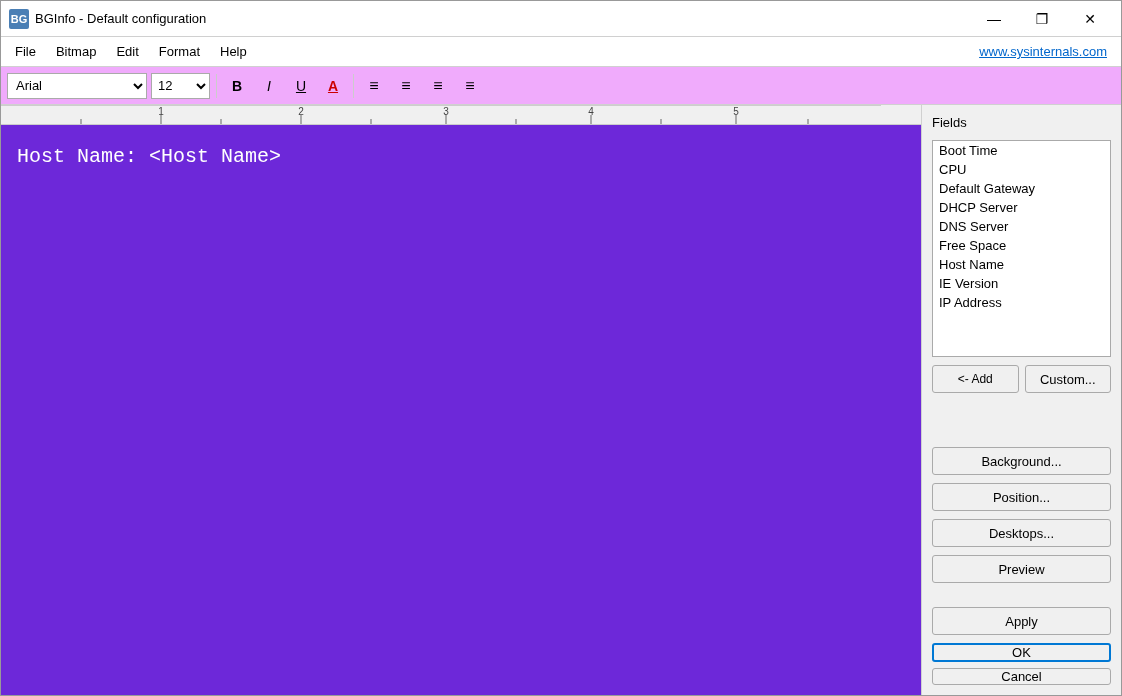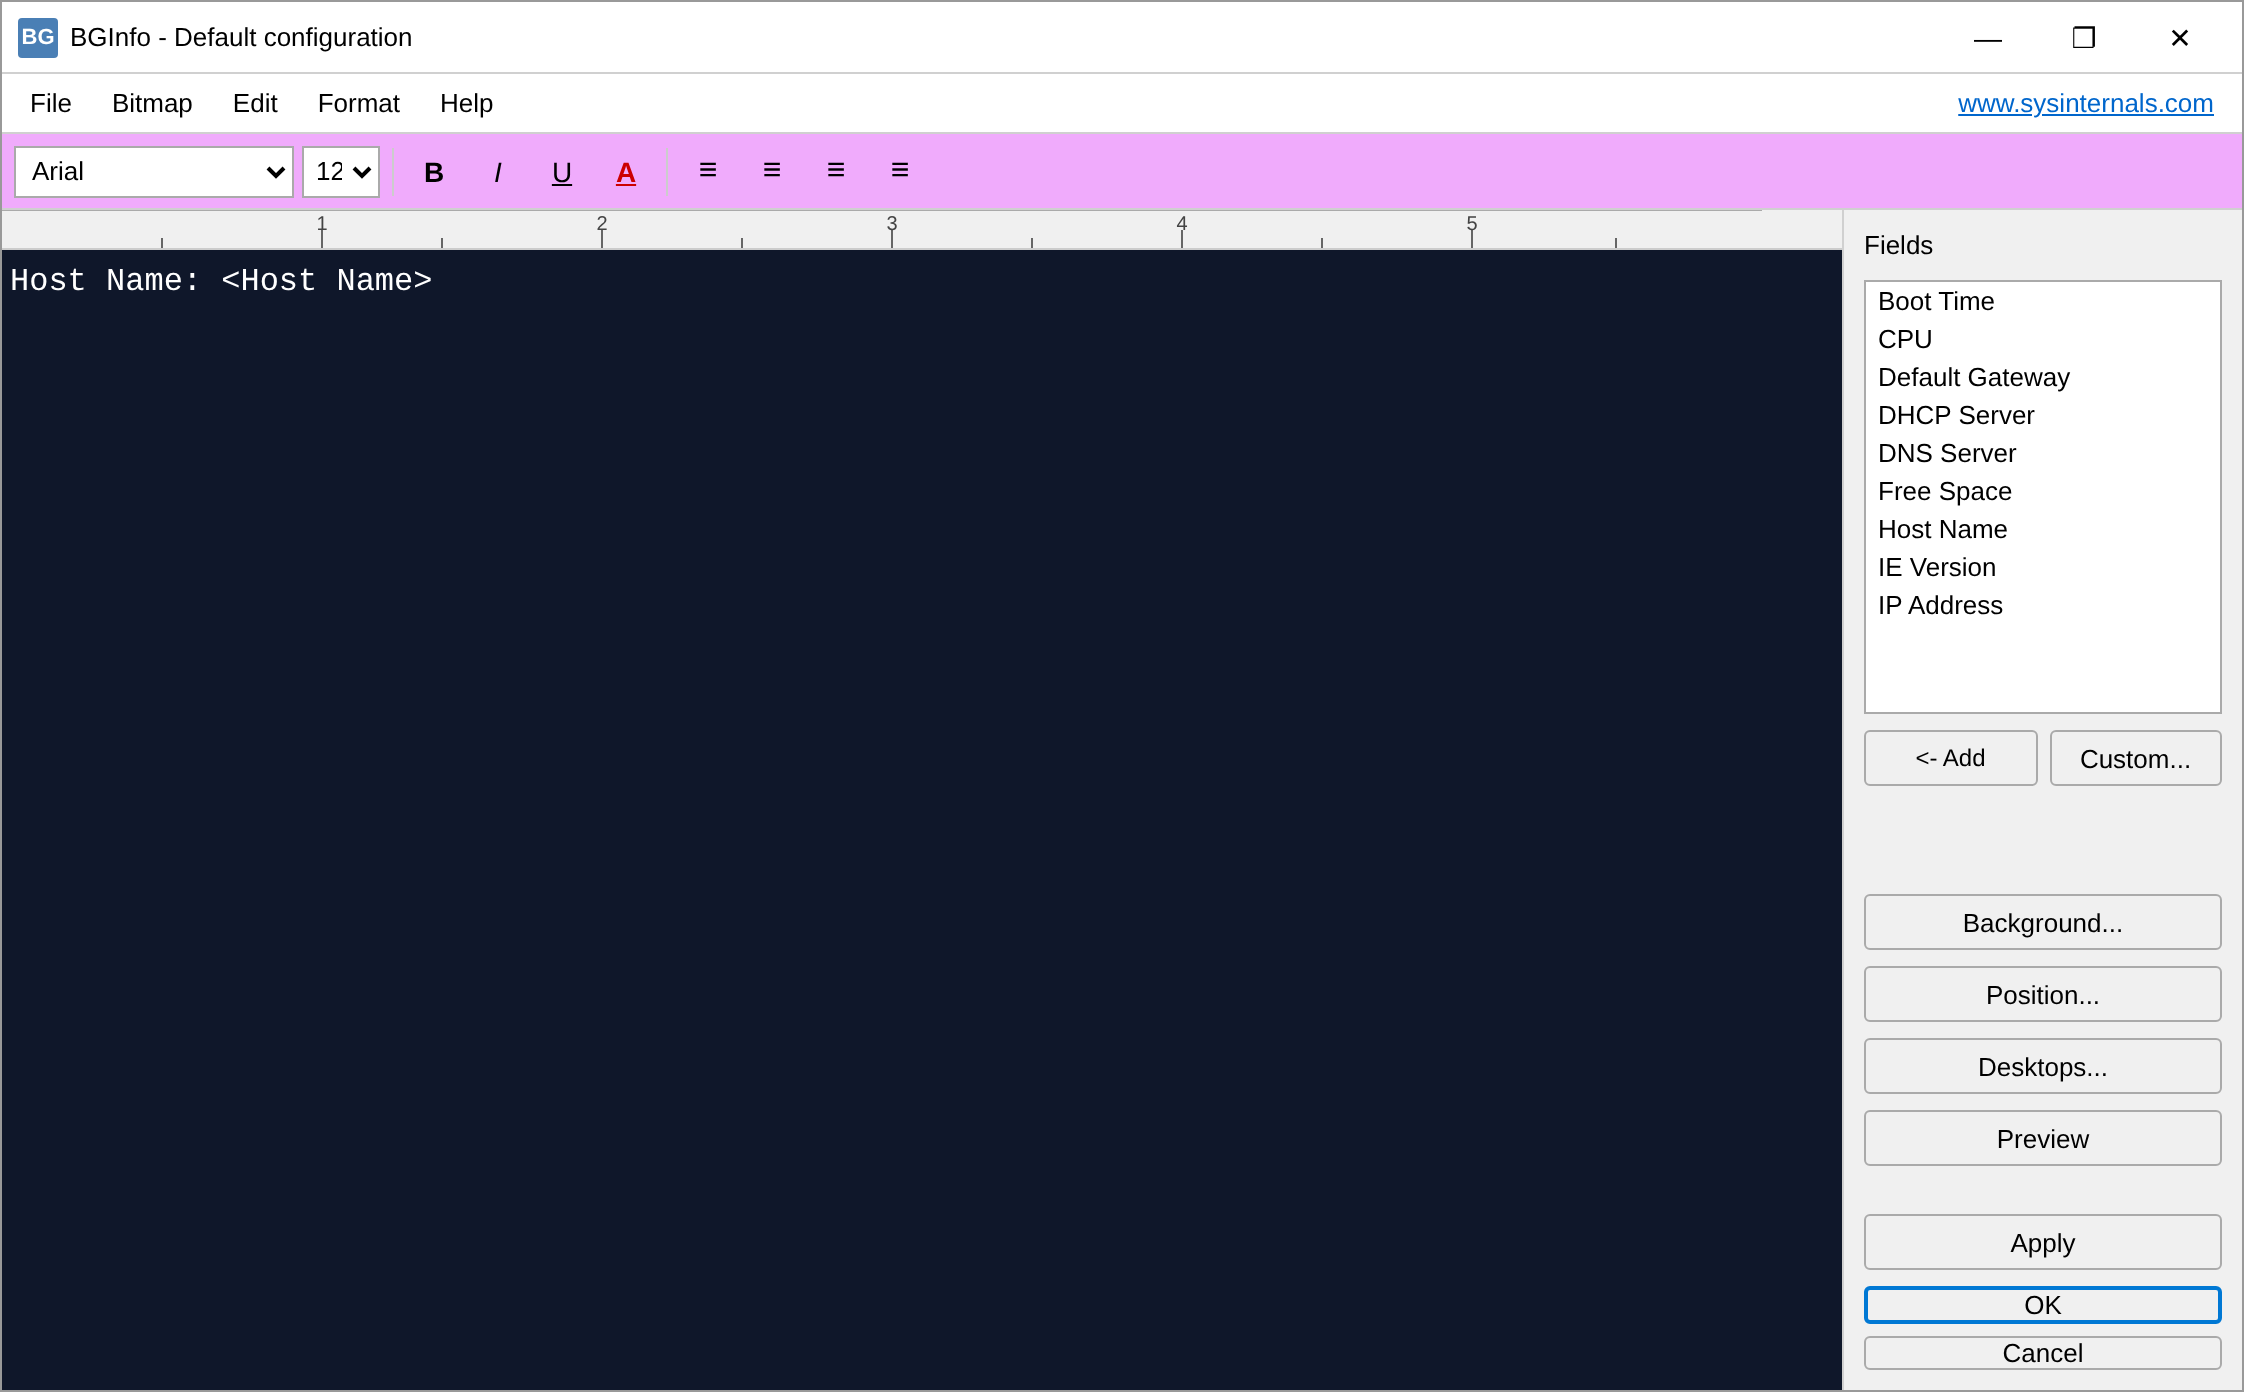--- a/index.html
+++ b/index.html
@@ -106,21 +106,21 @@
     .font-select {
       width: 140px;
       height: 26px;
       border: 1px solid #aaa;
       background: white;
       font-size: 13px;
       padding: 0 4px;
       cursor: pointer;
     }
     .size-select {
-      width: 39px;
+      width: 59px;
       height: 26px;
       border: 1px solid #aaa;
       background: white;
       font-size: 13px;
       padding: 0 2px;
       cursor: pointer;
     }
     .toolbar-sep {
       width: 1px;
       height: 24px;
@@ -165,25 +165,25 @@
       background: #f0f0f0;
       border-bottom: 1px solid #ccc;
       position: relative;
       flex-shrink: 0;
       overflow: hidden;
     }
 
     
     .text-canvas {
       flex: 1;
-      background: #0f172a;
-      padding: 4px;
+      background: #6d28d9;
+      padding: 16px;
       color: #ffffff;
       font-family: 'Courier New', Courier, monospace;
-      font-size: 16px;
+      font-size: 20px;
       font-weight: normal;
       line-height: 1.6;
       overflow: auto;
     }
 
     
     .right-panel {
       width: 200px;
       background: #f0f0f0;
       border-left: 1px solid #d0d0d0;

